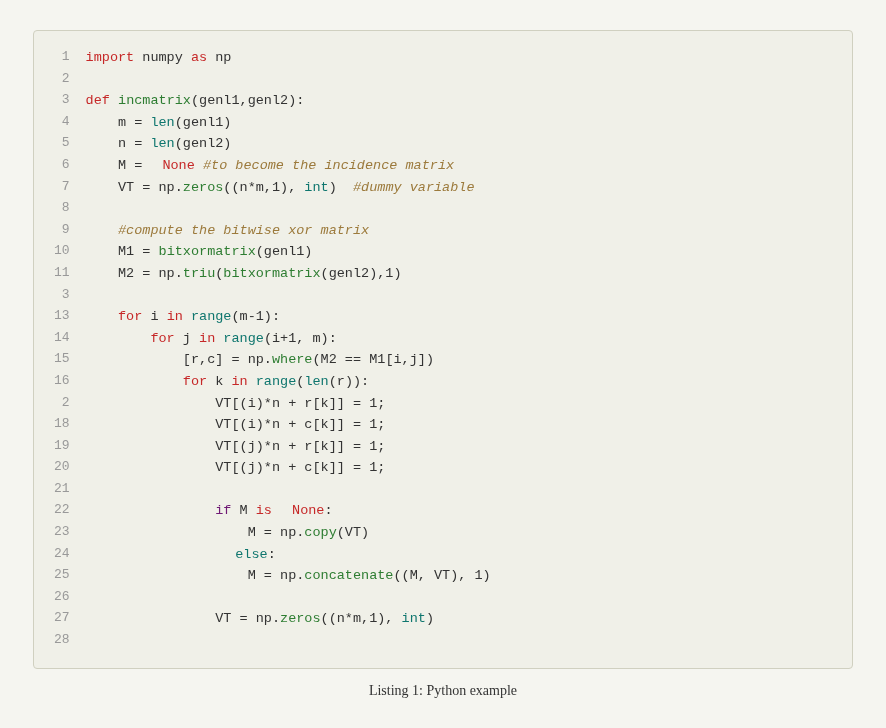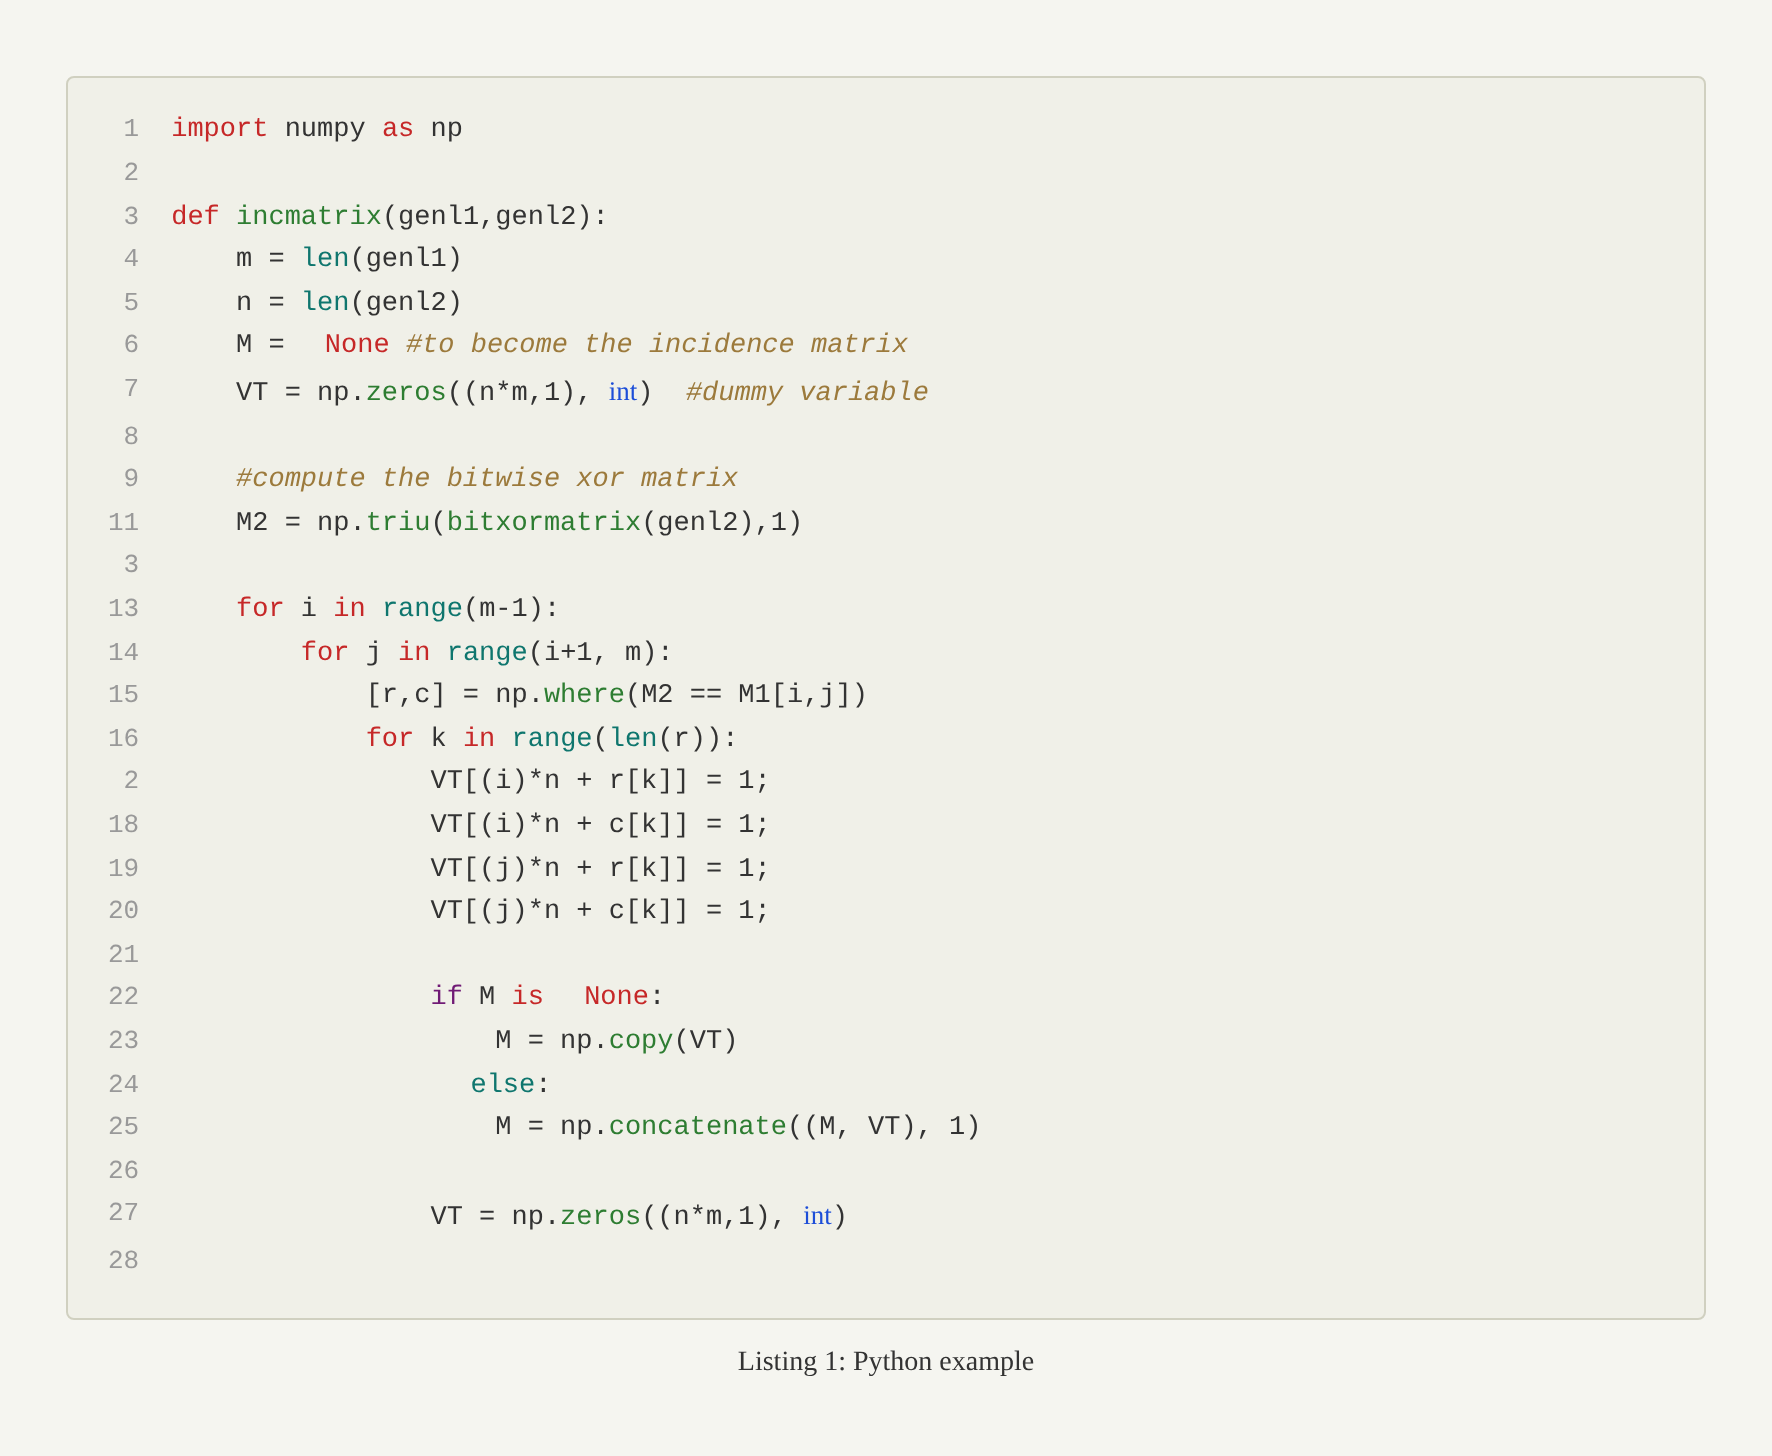--- a/index.html
+++ b/index.html
@@ -68,21 +68,21 @@
     .kw-if { color: #701a75; }
     .kw-is { color: #c62828; }
     .kw-else { color: #0f766e; margin-left: 20px; }
     .kw-return { color: #c62828; }
     .kw-none { color: #c62828; margin-left: 12px; }
 
     .fn-green { color: #2e7d32; }
     .builtin { color: #0f766e; }
 
     .comment { color: #9c7a3c; font-style: italic; }
-    .type-int { color: #1d4ed8; font-family: Liberation Serif, serif; }
+    .type-int { color: #0f766e; }
 
     .caption {
       margin-top: 14px;
       font-family: Georgia, serif;
       font-size: 14px;
       color: #333;
       text-align: center;
     }
 
     tr td { padding: 0; }
@@ -133,20 +133,24 @@
         <tr>
           <td class="line-num">8</td>
           <td class="code-line"> </td>
         </tr>
 
         <tr>
           <td class="line-num">9</td>
           <td class="code-line">    <span class="comment">#compute the bitwise xor matrix</span></td>
         </tr>
 
+        <tr>
+          <td class="line-num">10</td>
+          <td class="code-line">    M1 = <span class="fn-green">bitxormatrix</span>(genl1)</td>
+        </tr>
 
         <tr>
           <td class="line-num">11</td>
           <td class="code-line">    M2 = np.<span class="fn-green">triu</span>(<span class="fn-green">bitxormatrix</span>(genl2),1)</td>
         </tr>
 
         <tr>
           <td class="line-num">3</td>
           <td class="code-line"> </td>
         </tr>

